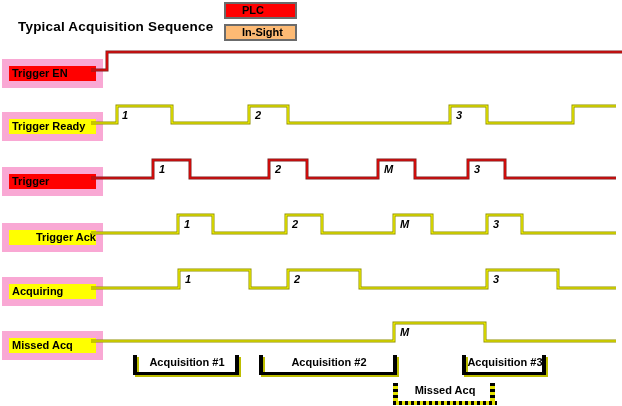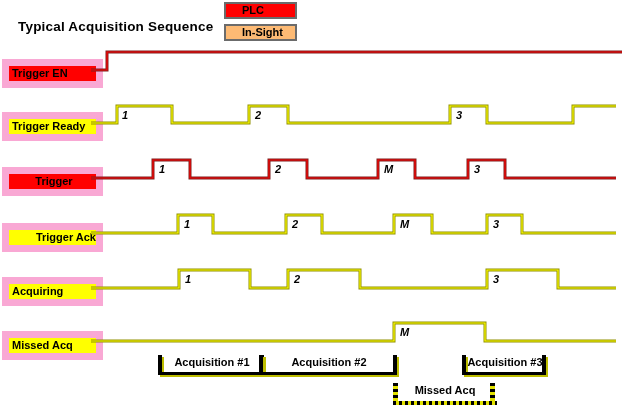--- a/index.html
+++ b/index.html
@@ -48,21 +48,21 @@
 
 <div class="stage">
   <div class="title">Typical Acquisition Sequence</div>
 
   <div class="legend-box legend-plc">PLC</div>
   <div class="legend-box legend-insight">In-Sight</div>
 
   <div id="labels">
       <div class="sig-label red" style="top: 59px;">Trigger EN</div>
       <div class="sig-label yellow" style="top: 112px;">Trigger Ready</div>
-      <div class="sig-label red" style="top: 167px; text-align: center;">Trigger</div>
+      <div class="sig-label red" style="top: 167px;">Trigger</div>
       <div class="sig-label yellow" style="top: 223px; text-align: right;">Trigger Ack</div>
       <div class="sig-label yellow" style="top: 277px;">Acquiring</div>
       <div class="sig-label yellow" style="top: 331px;">Missed Acq</div>
     </div>
 
   <svg id="wave-svg" class="waves" width="622" height="406" viewBox="0 0 622 406">
       <path d="M91 70 H107 V52 H622" fill="none" stroke="#7d2120" stroke-width="3" stroke-linejoin="miter"></path>
       <path d="M91 70 H107 V52 H622" fill="none" stroke="#ff0000" stroke-width="1.2" stroke-linejoin="miter"></path>
       <path d="M91 123 H117 V106 H172 V123 H249 V106 H288 V123 H450 V106 H487 V123 H573 V106 H616" fill="none" stroke="#8f8f00" stroke-width="3" stroke-linejoin="miter"></path>
       <path d="M91 123 H117 V106 H172 V123 H249 V106 H288 V123 H450 V106 H487 V123 H573 V106 H616" fill="none" stroke="#ffff00" stroke-width="1.2" stroke-linejoin="miter"></path>
@@ -85,21 +85,21 @@
       <path d="M91 288 H179 V270 H250 V288 H288 V270 H360 V288 H487 V270 H558 V288 H616" fill="none" stroke="#ffff00" stroke-width="1.2" stroke-linejoin="miter"></path>
       <text x="185" y="283" font-size="11" font-weight="bold" font-style="italic" fill="#000000">1</text>
       <text x="294" y="283" font-size="11" font-weight="bold" font-style="italic" fill="#000000">2</text>
       <text x="493" y="283" font-size="11" font-weight="bold" font-style="italic" fill="#000000">3</text>
       <path d="M91 341 H394 V323 H485 V341 H616" fill="none" stroke="#8f8f00" stroke-width="3" stroke-linejoin="miter"></path>
       <path d="M91 341 H394 V323 H485 V341 H616" fill="none" stroke="#ffff00" stroke-width="1.2" stroke-linejoin="miter"></path>
       <text x="400" y="336" font-size="11" font-weight="bold" font-style="italic" fill="#000000">M</text>
     </svg>
 
   <div id="brackets">
-      <div class="bracket solid" style="left: 133px; width: 108px; top: 355px; margin-left: 25px;">
+      <div class="bracket solid" style="left: 133px; width: 108px; top: 355px;">
         <div class="bar bar-l"></div>
         <div class="bar bar-r"></div>
         <div class="bar bar-b"></div>
         <span class="blabel">Acquisition #1</span>
       </div>
       <div class="bracket solid" style="left: 259px; width: 108px; top: 355px; padding-left: 32px;">
         <div class="bar bar-l"></div>
         <div class="bar bar-r"></div>
         <div class="bar bar-b"></div>
         <span class="blabel">Acquisition #2</span>

